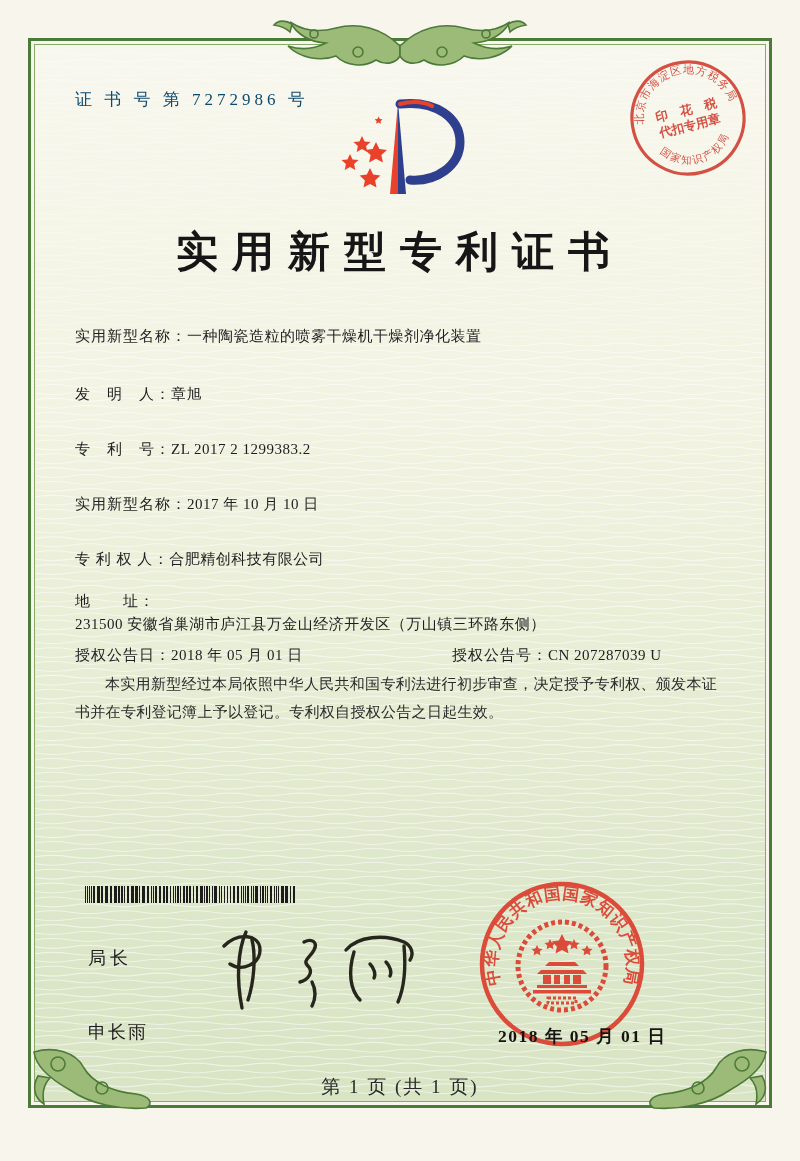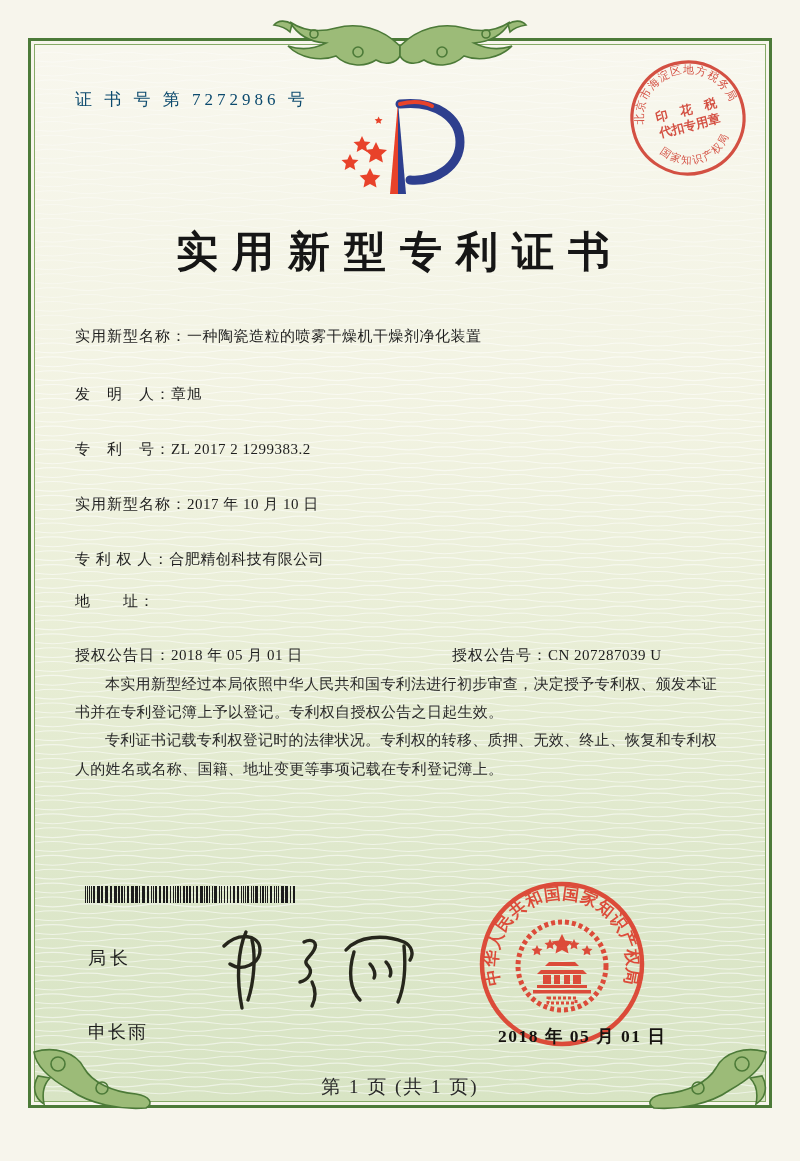--- a/index.html
+++ b/index.html
@@ -282,31 +282,31 @@
   <span class="lab">专　利　号：</span><span>ZL 2017 2 1299383.2</span>
 </div>
 <div class="abs field" style="top:495px;">
   <span class="lab">实用新型名称：</span><span>2017 年 10 月 10 日</span>
 </div>
 <div class="abs field" style="top:550px;">
   <span class="lab">专 利 权 人：</span><span>合肥精创科技有限公司</span>
 </div>
 <div class="abs field addr-row" style="top:592px;">
   <span class="lab">地　　址：</span>
+    <span class="addr-val">231500 安徽省巢湖市庐江县万金山经济开发区（万山镇三环路东侧）</span>
 </div>
 <div class="abs field" style="top:646px;">
   <span class="lab">授权公告日：</span><span>2018 年 05 月 01 日</span>
 </div>
 <div class="abs field" style="left:452px;top:646px;">
   <span class="lab">授权公告号：</span><span>CN 207287039 U</span>
 </div>
 
 <div class="abs paras">
   <p>本实用新型经过本局依照中华人民共和国专利法进行初步审查，决定授予专利权、颁发本证书并在专利登记簿上予以登记。专利权自授权公告之日起生效。</p>
-  <p>专利证书记载专利权登记时的法律状况。专利权的转移、质押、无效、终止、恢复和专利权人的姓名或名称、国籍、地址变更等事项记载在专利登记簿上。</p>
 </div>
 
 <svg class="abs barcode" id="barcodeSvg" viewBox="0 0 214 17">
     <rect x="0" y="0" width="1" height="17" fill="#1c1c1c"></rect>
     <rect x="2" y="0" width="1" height="17" fill="#1c1c1c"></rect>
     <rect x="4" y="0" width="1" height="17" fill="#1c1c1c"></rect>
     <rect x="6" y="0" width="1" height="17" fill="#1c1c1c"></rect>
     <rect x="8" y="0" width="2" height="17" fill="#1c1c1c"></rect>
     <rect x="12" y="0" width="3" height="17" fill="#1c1c1c"></rect>
     <rect x="16" y="0" width="2" height="17" fill="#1c1c1c"></rect>

